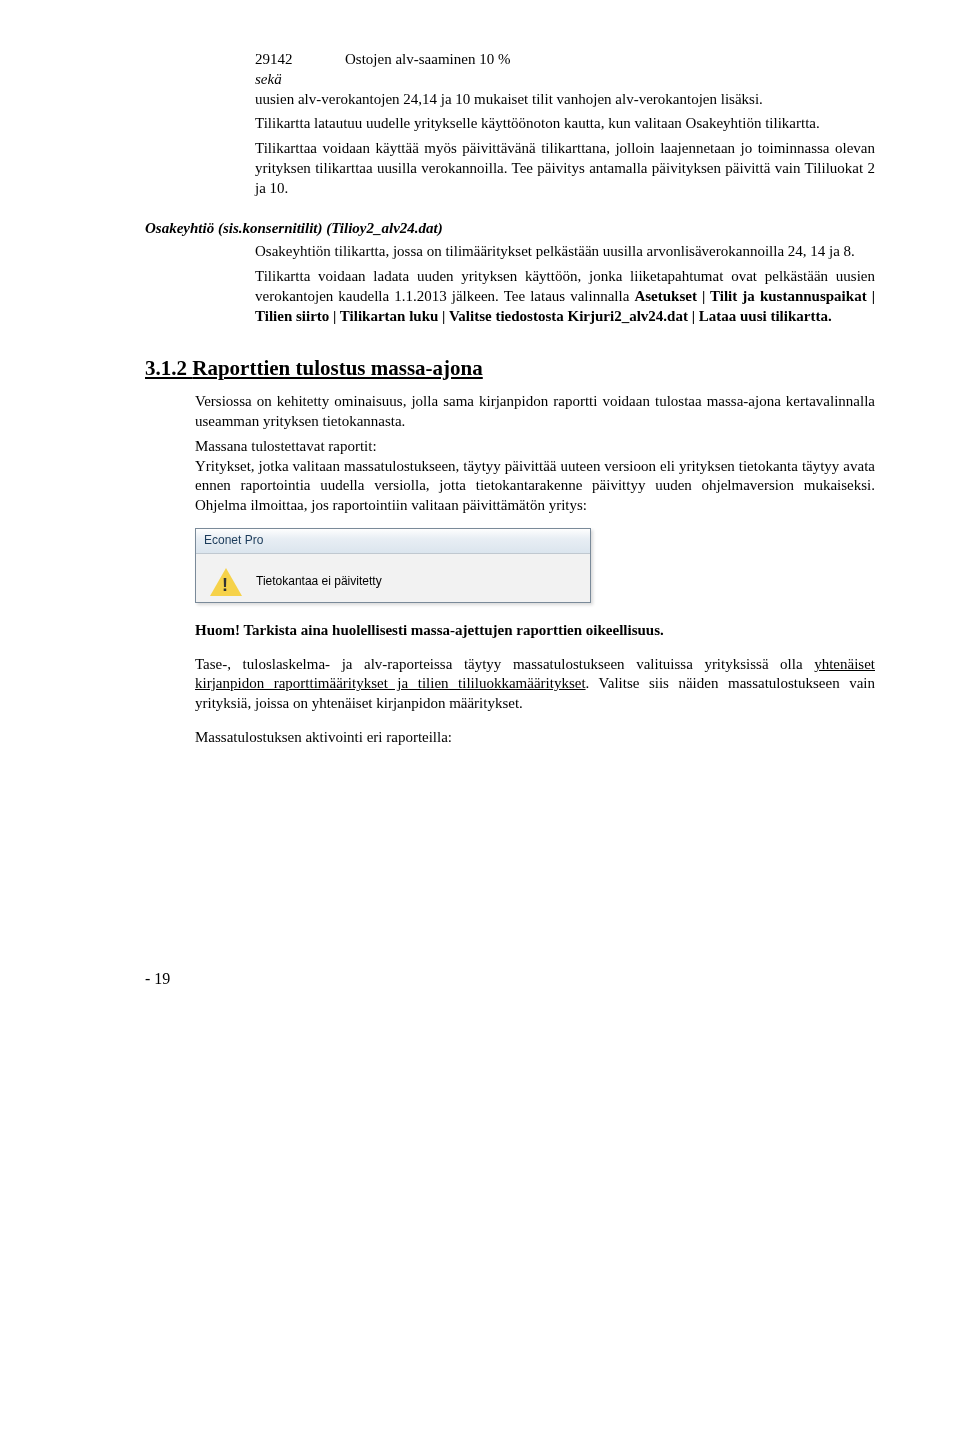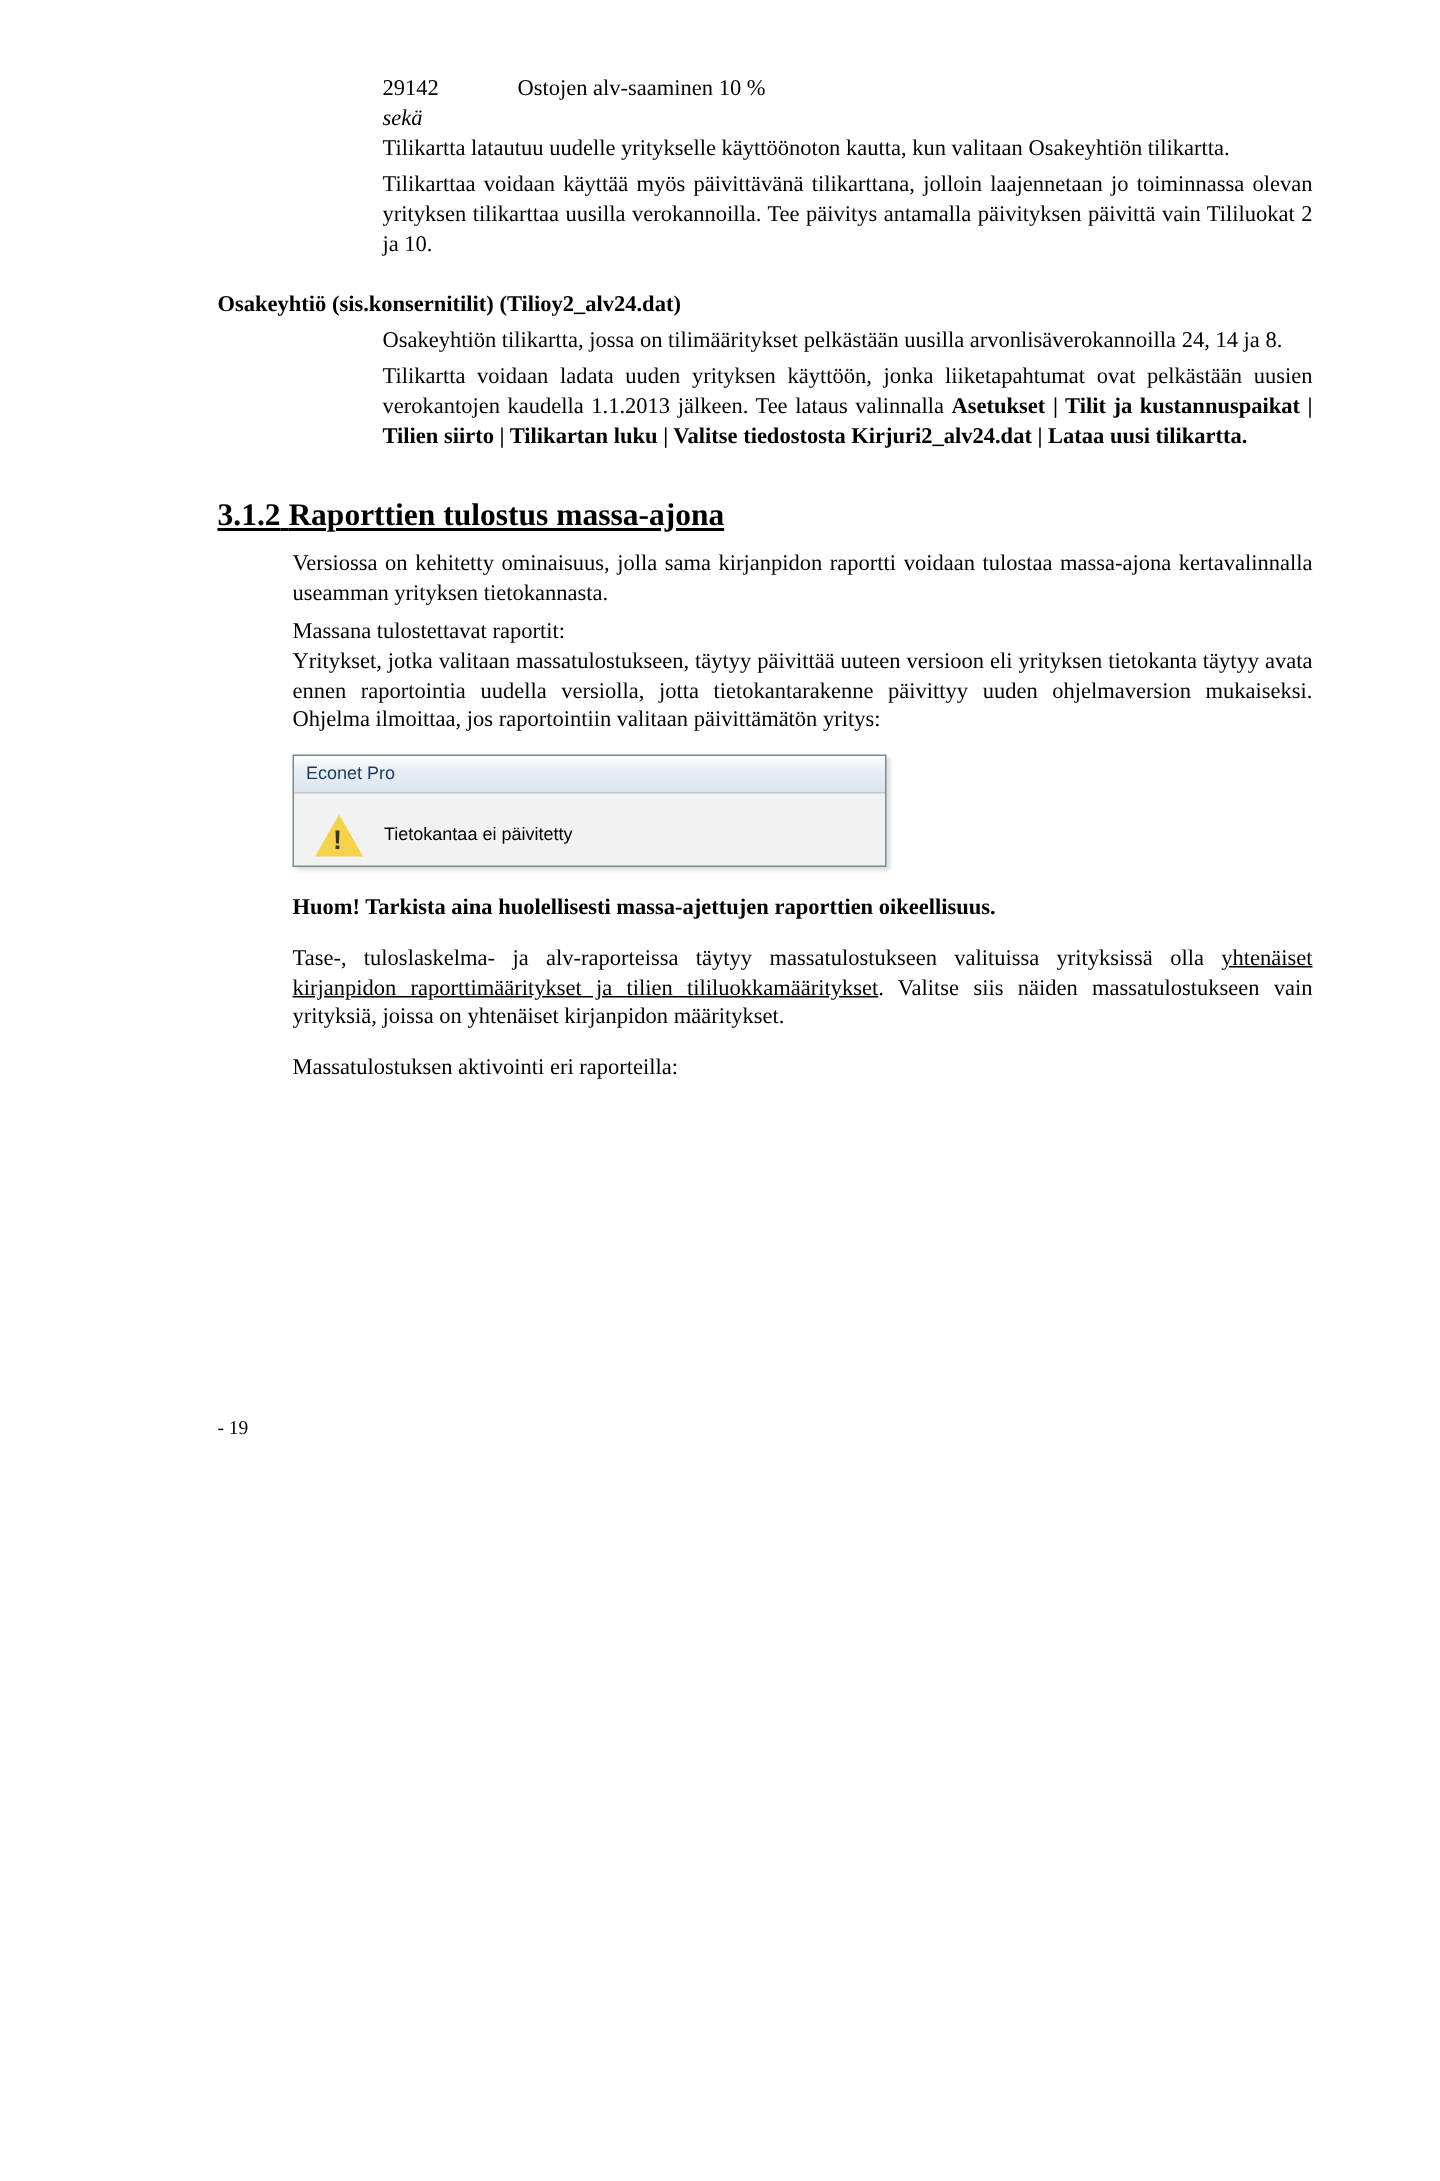--- a/index.html
+++ b/index.html
@@ -11,21 +11,21 @@
     width: 960px;
     margin: 0 auto;
     padding: 50px 85px 40px 145px;
     line-height: 1.32;
     text-align: justify;
   }
   .indent-block { margin-left: 110px; }
   .tilirow { display: flex; }
   .tili-code { width: 90px; flex-shrink: 0; font-family: Liberation Serif, serif; }
   .para { margin-bottom: 5px; }
-  .sect-italic { font-weight: bold; margin-top: 20px; margin-bottom: 4px; text-align: left; }
+  .sect-italic { font-style: italic; font-weight: bold; margin-top: 20px; margin-bottom: 4px; text-align: left; }
   .bold { font-weight: bold; }
   h2.section-heading {
     font-size: 21px;
     font-weight: bold;
     margin: 28px 0 10px 0;
     text-align: left;
     text-decoration: underline;
   }
   .body-block { margin-left: 50px; }
 
@@ -69,31 +69,32 @@
     display: inline-block;
     min-width: 64px;
     padding: 2px 12px;
     border: 1px dotted #777;
     background: linear-gradient(#fdfdfd,#e6e6e6);
     font-size: 12px;
     cursor: pointer;
     font-family: "Segoe UI", Tahoma, sans-serif;
   }
   .underline { text-decoration: underline; }
-  .footer { margin-top: 220px; font-size: 13px; text-align: left; }
+  .footer { margin-top: 220px; font-size: 16px; text-align: left; }
 </style>
 </head>
 <body>
 
 <div class="indent-block">
   <div class="tilirow">
     <span class="tili-code">29142</span>
     <span>Ostojen alv-saaminen 10 %</span>
   </div>
   <div style="text-align:left;font-style:italic;">sekä</div>
+  <div class="para">uusien alv-verokantojen 24,14 ja 10 mukaiset tilit vanhojen alv-verokantojen lisäksi.</div>
   <div class="para">Tilikartta latautuu uudelle yritykselle käyttöönoton kautta, kun valitaan Osakeyhtiön tilikartta.</div>
   <div class="para">Tilikarttaa voidaan käyttää myös päivittävänä tilikarttana, jolloin laajennetaan jo toiminnassa olevan yrityksen tilikarttaa uusilla verokannoilla. Tee päivitys antamalla päivityksen päivittä vain Tililuokat 2 ja 10.</div>
 </div>
 
 <div class="sect-italic">Osakeyhtiö (sis.konsernitilit) (Tilioy2_alv24.dat)</div>
 <div class="indent-block">
   <div class="para">Osakeyhtiön tilikartta, jossa on tilimääritykset pelkästään uusilla arvonlisäverokannoilla 24, 14 ja 8.</div>
   <div class="para">
     <span>Tilikartta voidaan ladata uuden yrityksen käyttöön, jonka liiketapahtumat ovat pelkästään uusien verokantojen kaudella 1.1.2013 jälkeen. Tee lataus valinnalla </span><span class="bold">Asetukset | Tilit ja kustannuspaikat | Tilien siirto | Tilikartan luku | Valitse tiedostosta Kirjuri2_alv24.dat | Lataa uusi tilikartta.</span>
   </div>

